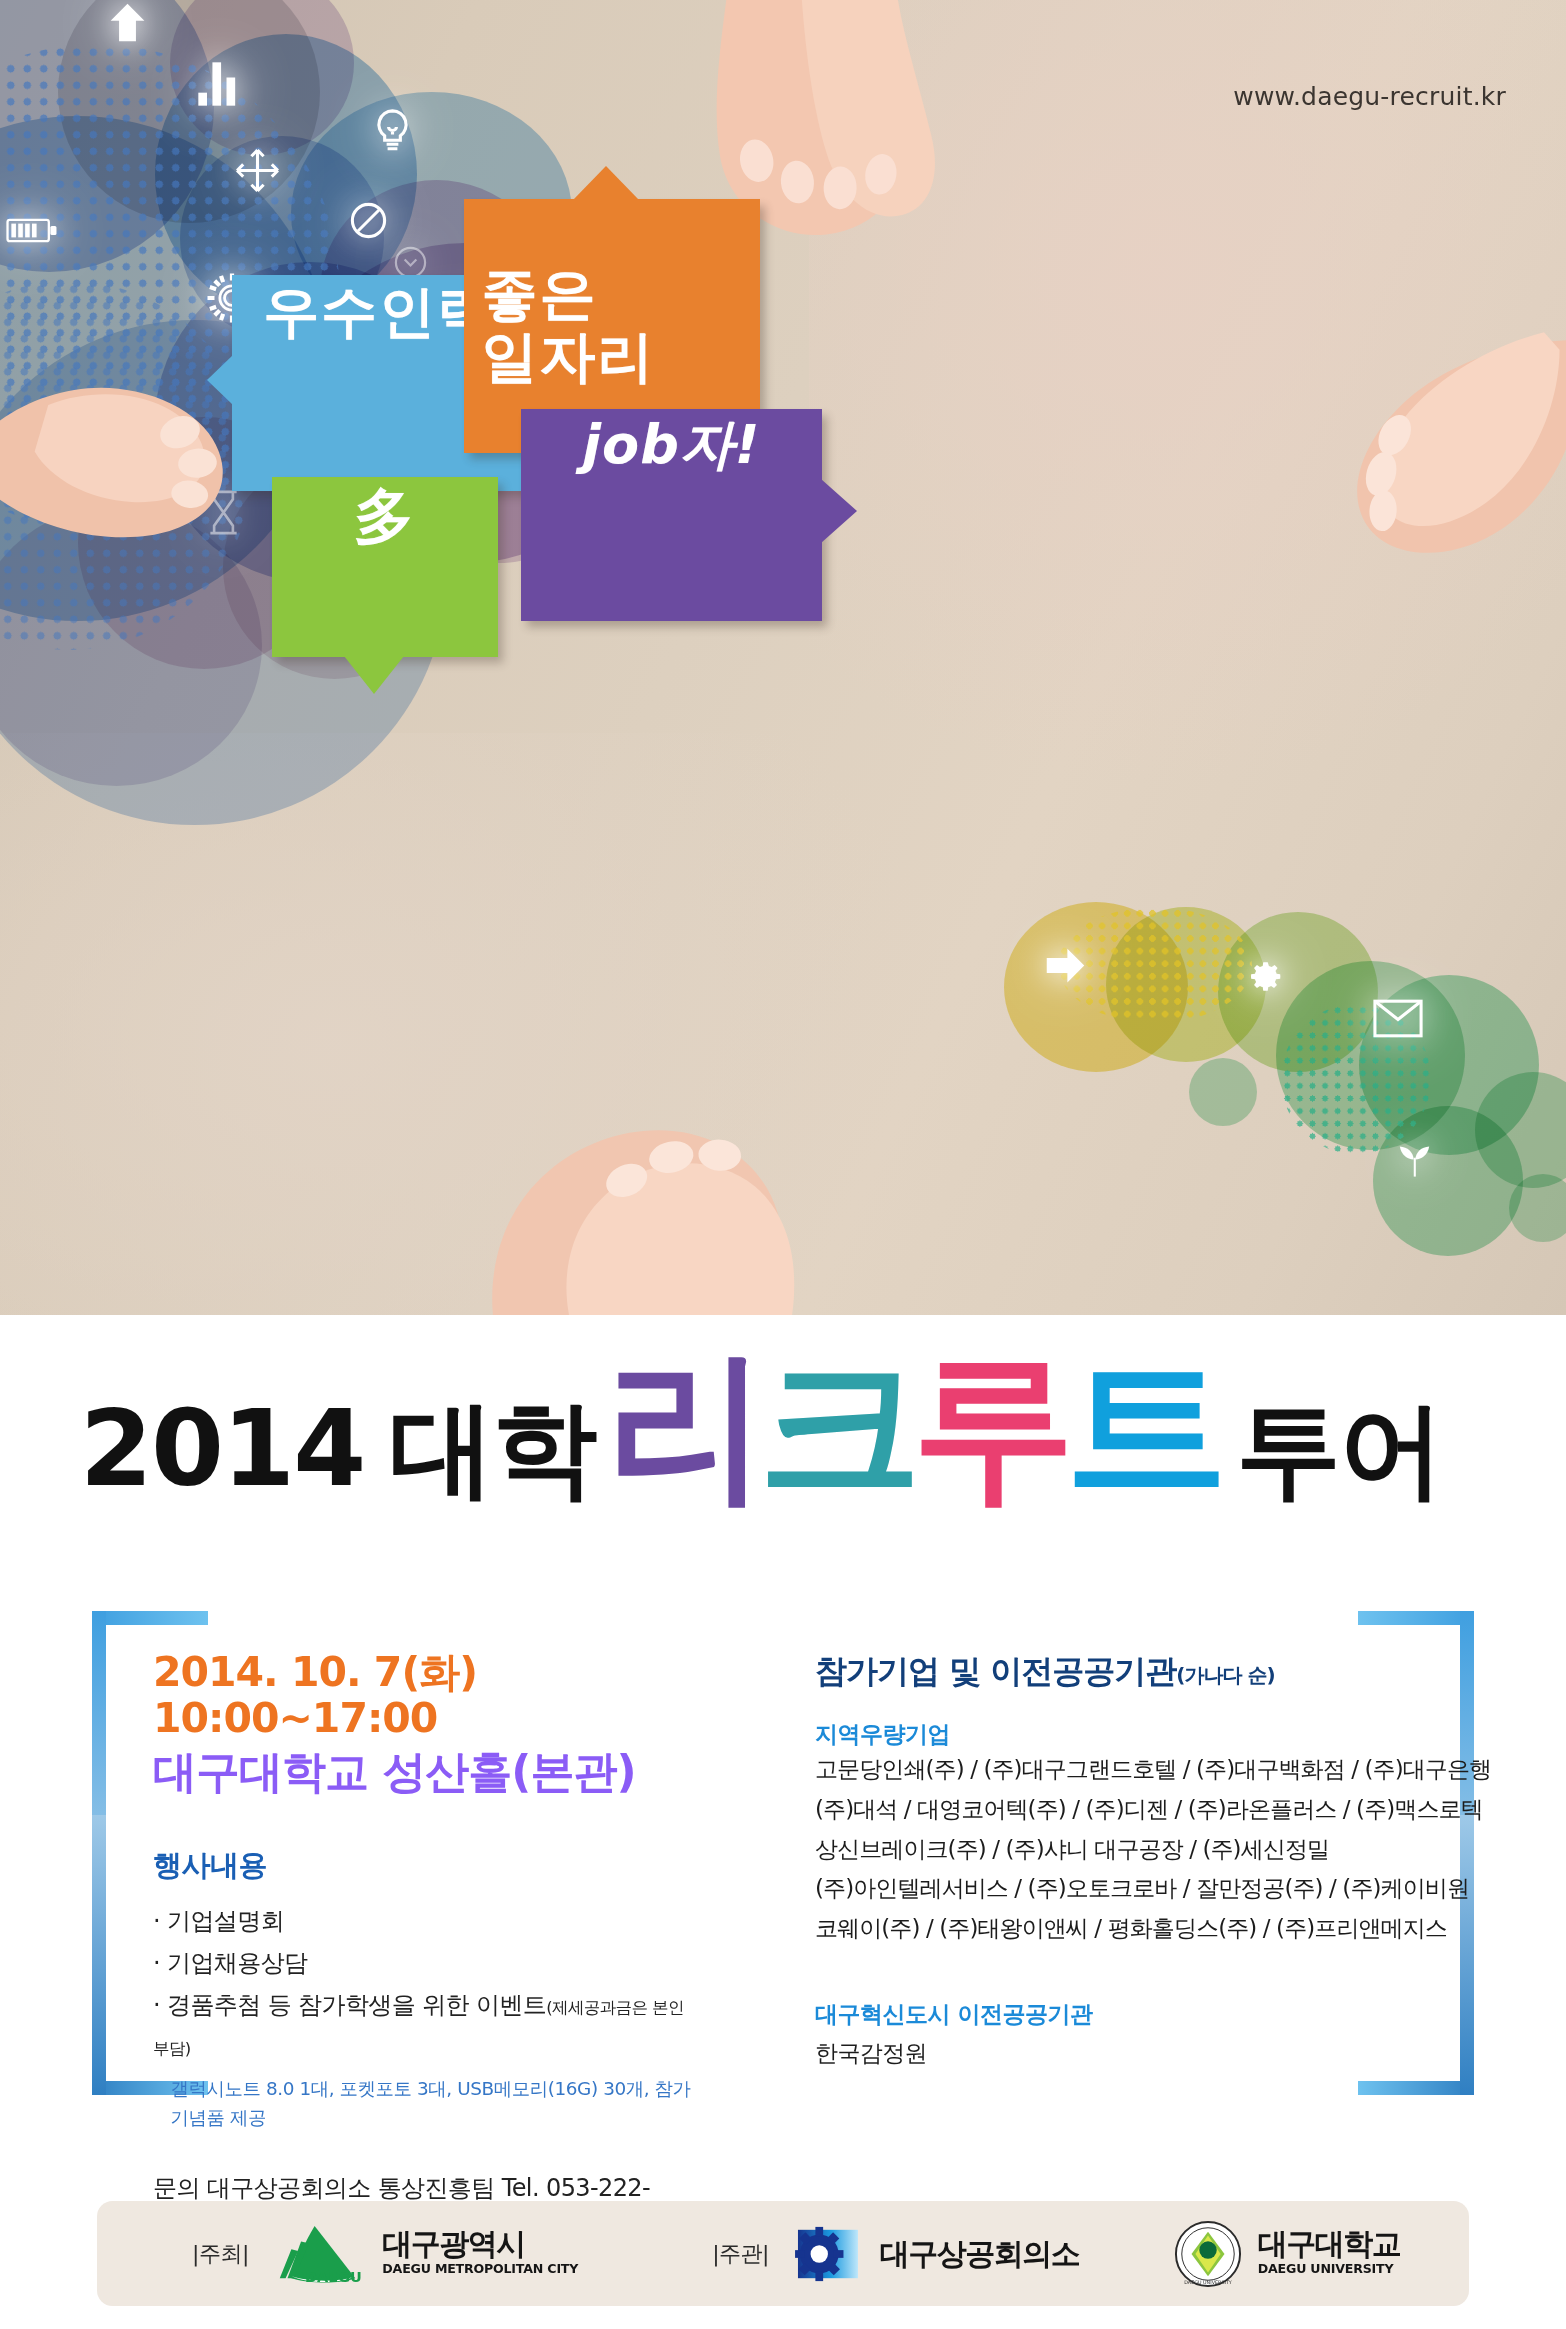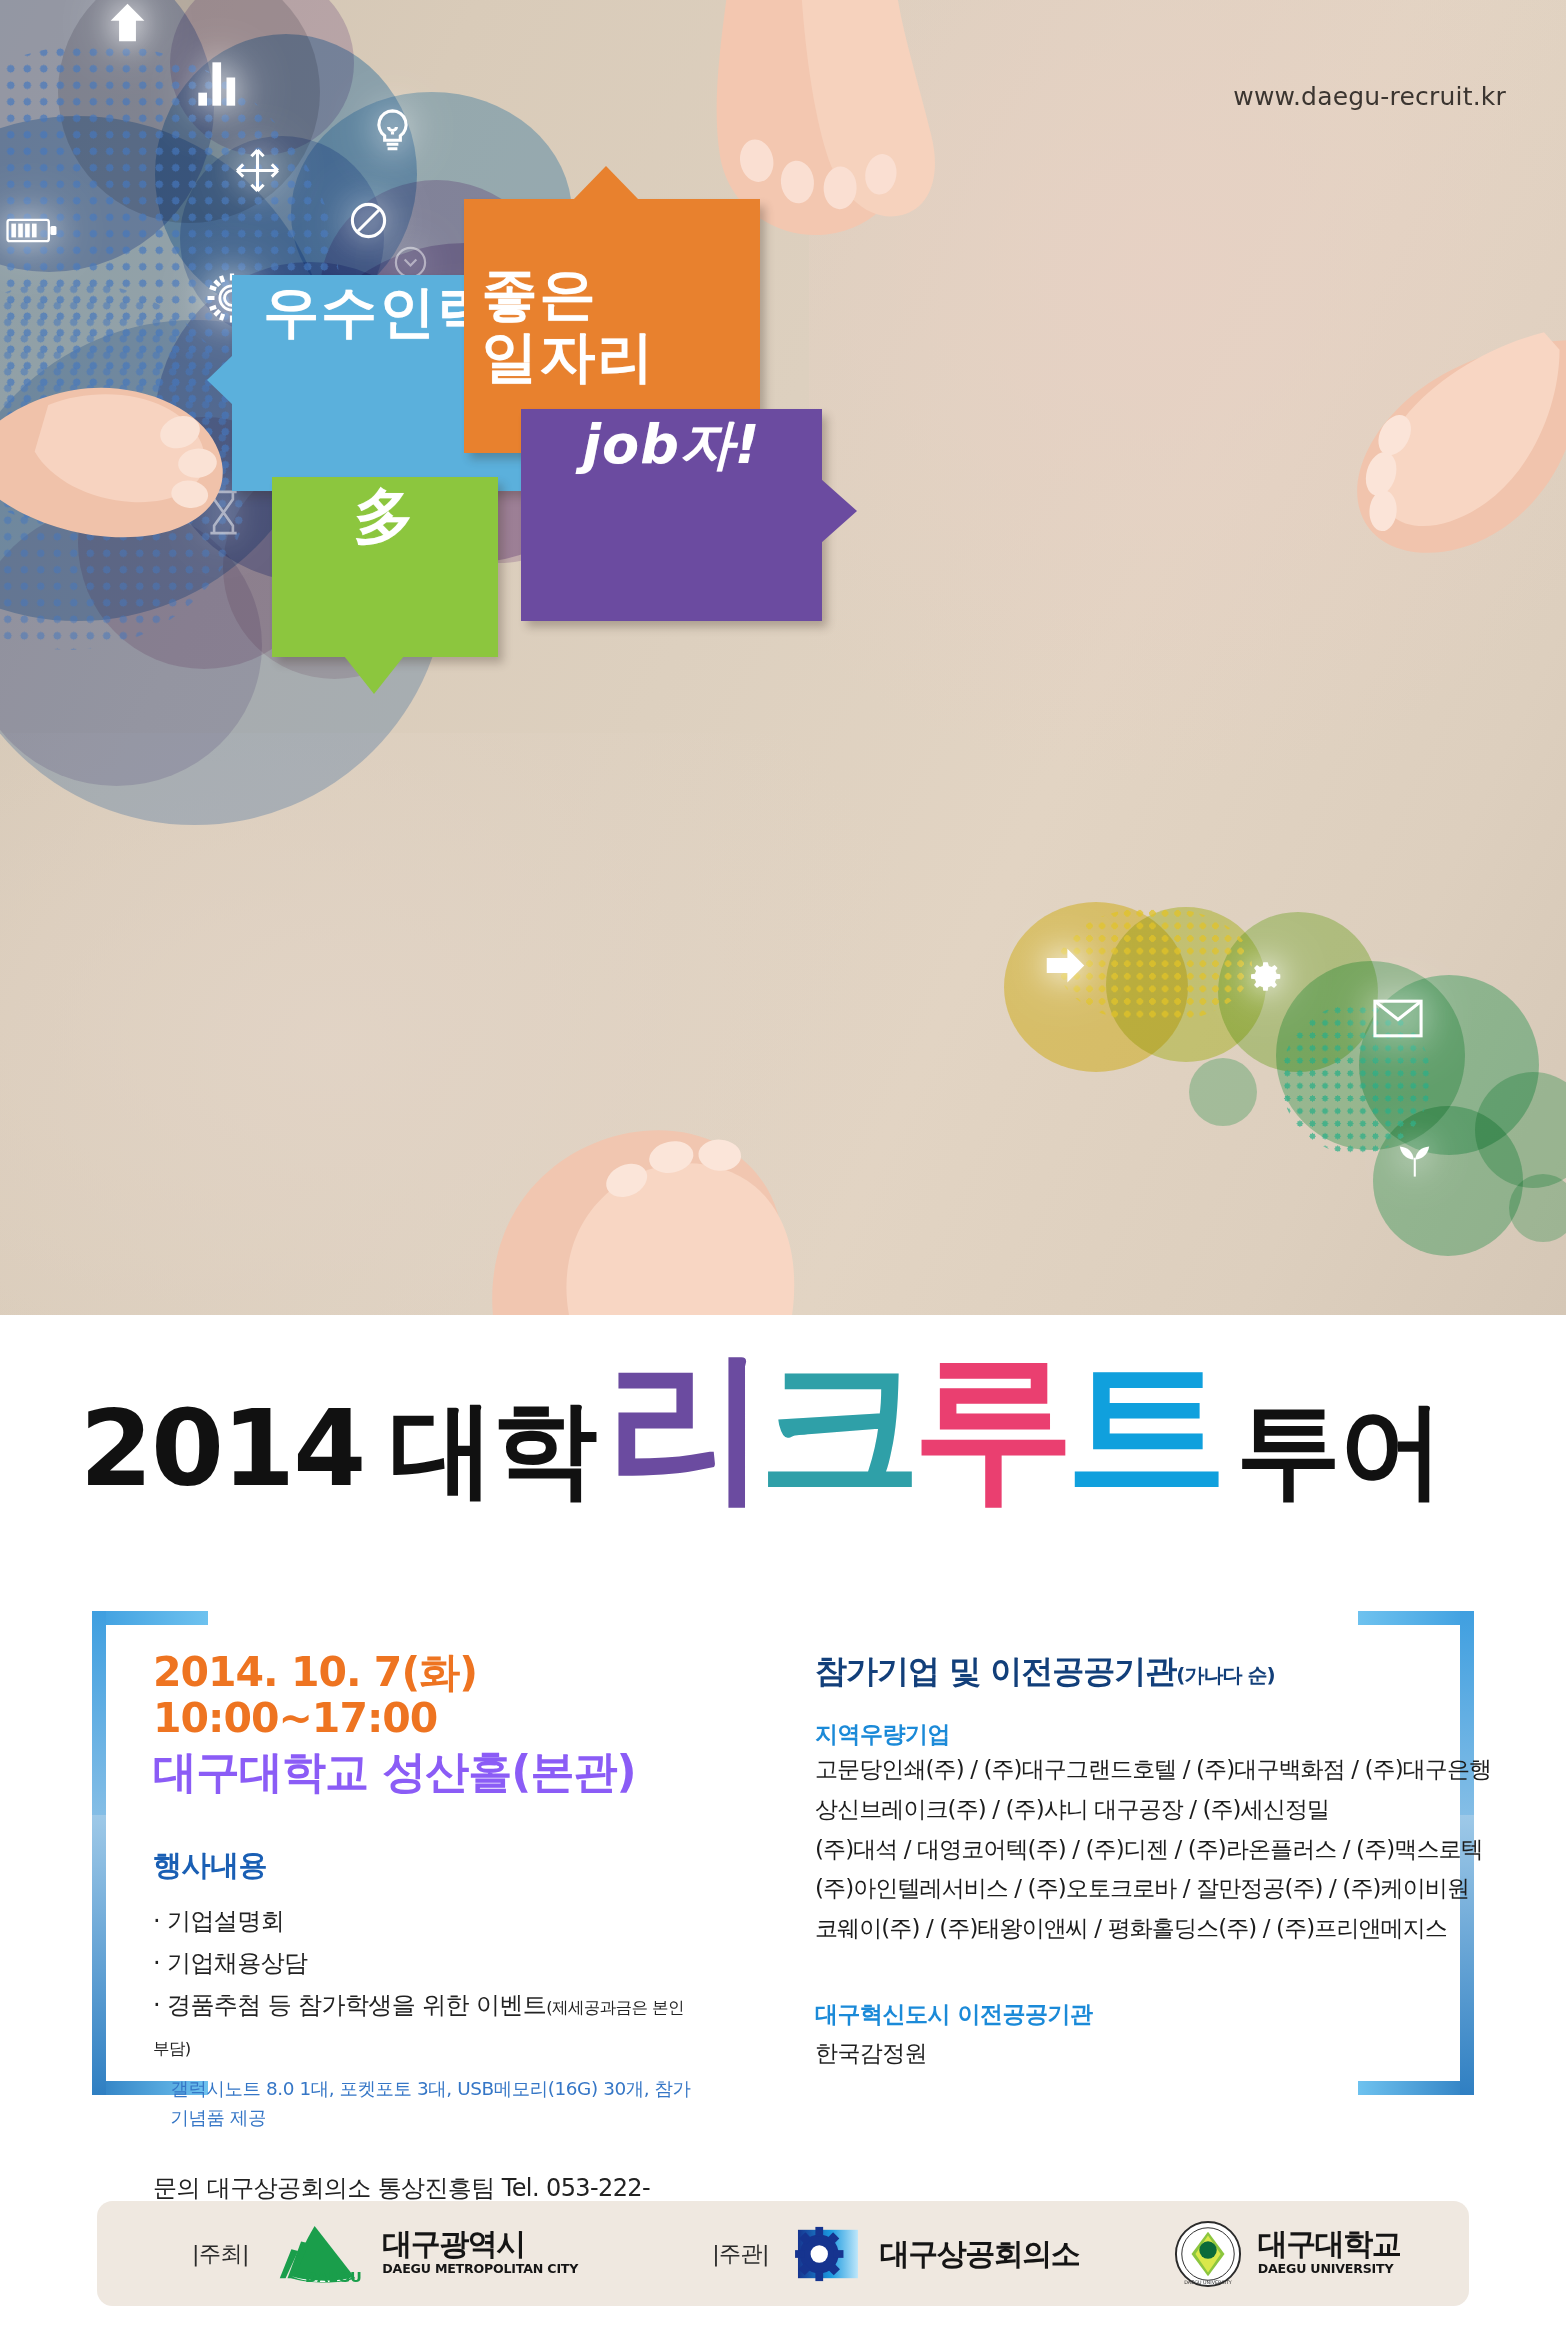--- a/index.html
+++ b/index.html
@@ -486,22 +486,22 @@
   </div>
 
   <div class="col-right">
     <div class="r-title">
       <span>참가기업 및 이전공공기관</span><span class="sfx">(가나다 순)</span>
     </div>
 
     <div class="r-sub">지역우량기업</div>
     <div>
       <div class="r-line">고문당인쇄(주) / (주)대구그랜드호텔 / (주)대구백화점 / (주)대구은행</div>
+      <div class="r-line">(주)대석 / 대영코어텍(주) / (주)디젠 / (주)라온플러스 / (주)맥스로텍</div>
       <div class="r-line">상신브레이크(주)  /  (주)샤니  대구공장  /  (주)세신정밀</div>
-      <div class="r-line">(주)대석 / 대영코어텍(주) / (주)디젠 / (주)라온플러스 / (주)맥스로텍</div>
       <div class="r-line">(주)아인텔레서비스 / (주)오토크로바 / 잘만정공(주) / (주)케이비원</div>
       <div class="r-line">코웨이(주) / (주)태왕이앤씨 / 평화홀딩스(주) / (주)프리앤메지스</div>
     </div>
 
     <div class="r-sub2">대구혁신도시 이전공공기관</div>
     <div class="r-line2">한국감정원</div>
   </div>
 
   <div class="footer">
 

